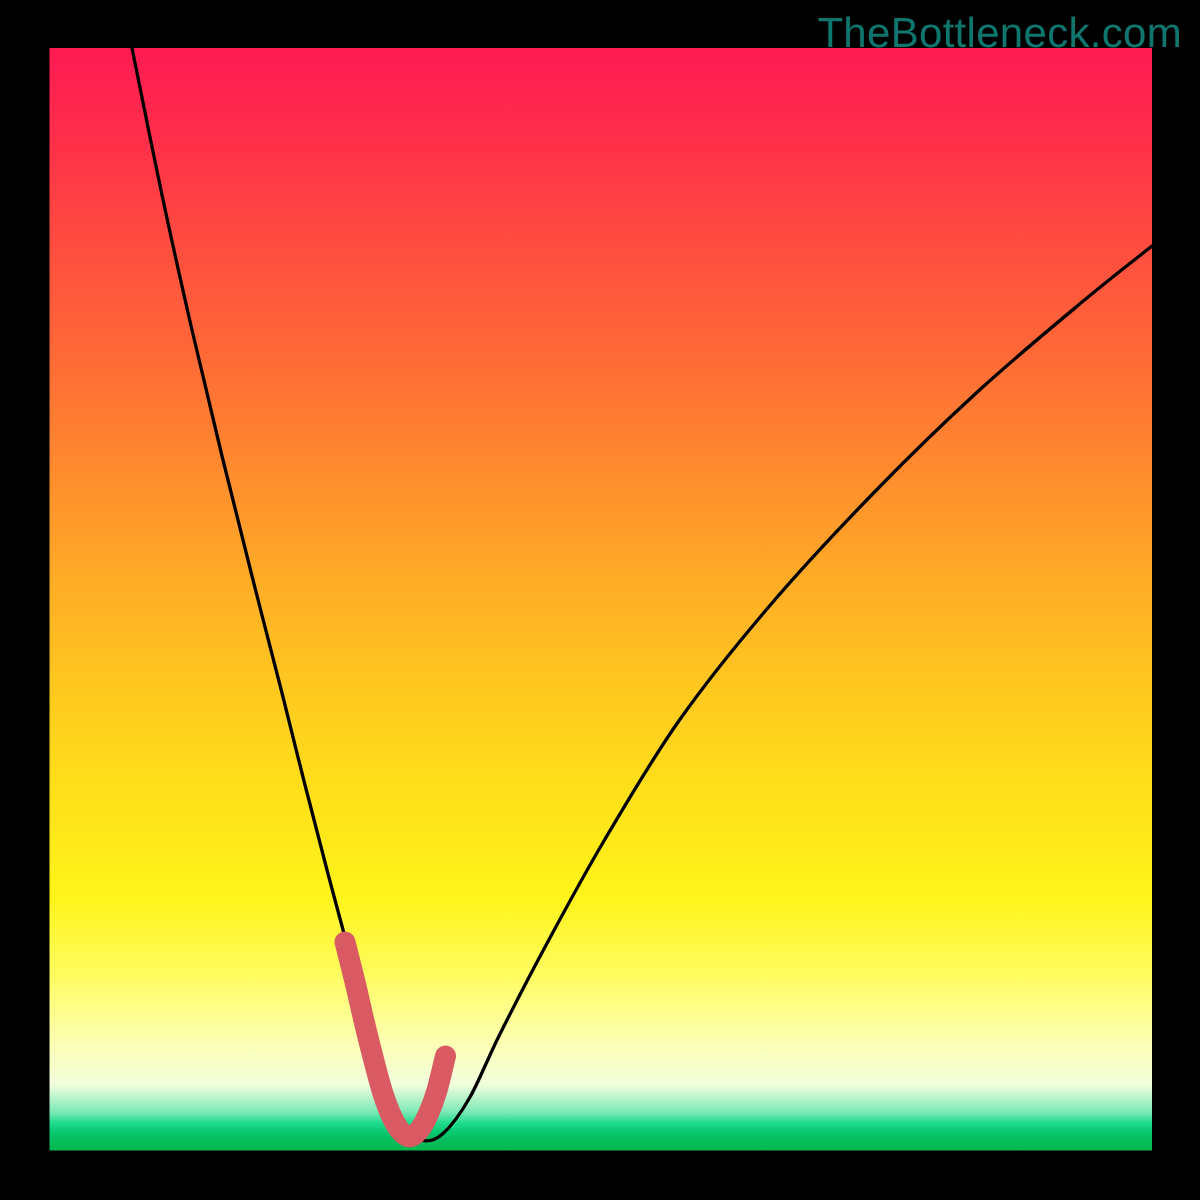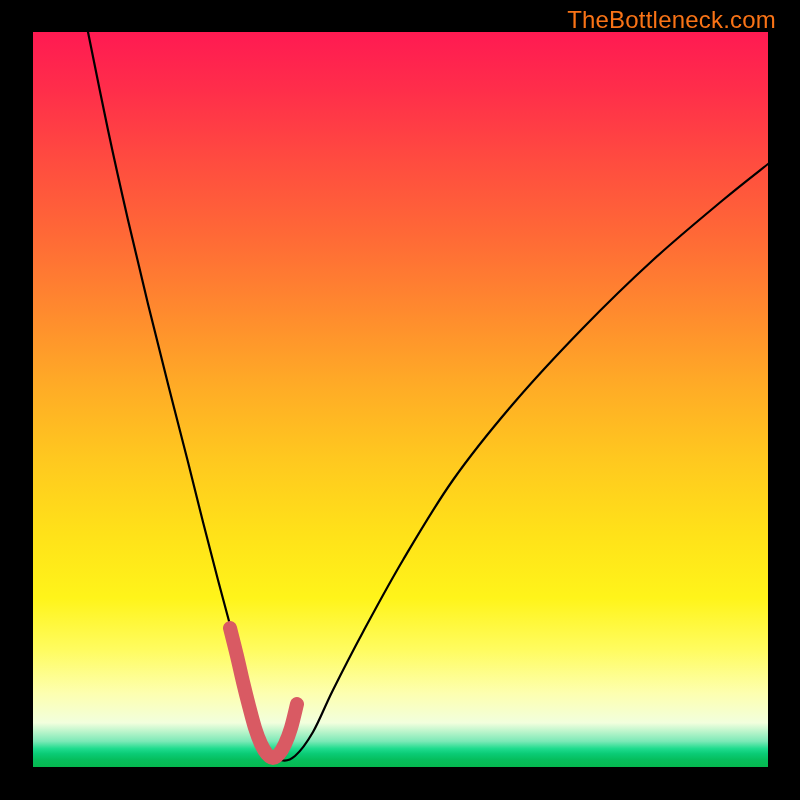--- a/index.html
+++ b/index.html
@@ -43,23 +43,23 @@
       #7ce9b7 96.5%,
       #1fdc8e 97.5%,
       #0acb75 98.2%,
       #06be5d 99%,
       #05b94f 100%
     );
   }
   .watermark {
     position: absolute;
     top: 6px;
-    right: 24px;
-    color: #f97316;
-    font-size: 24px;
+    right: 12px;
+    color: #0f766e;
+    font-size: 28px;
     letter-spacing: 0.2px;
     font-weight: 500;
     user-select: none;
   }
   svg.curve-layer {
     position: absolute;
     left: 33px;
     top: 32px;
     width: 735px;
     height: 735px;

